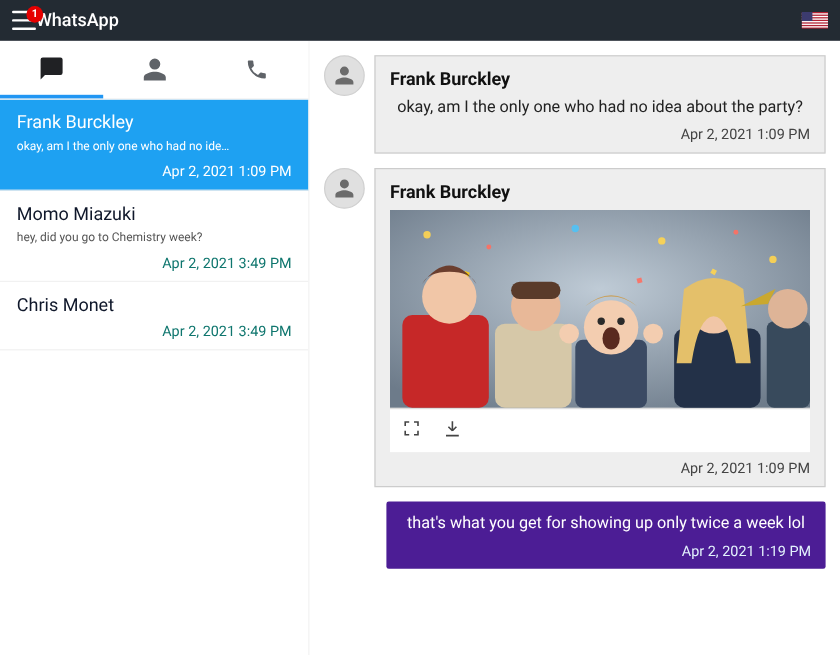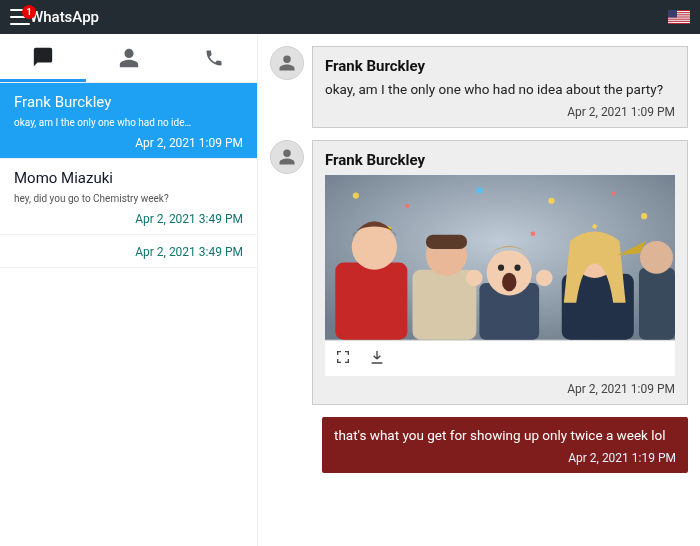--- a/index.html
+++ b/index.html
@@ -25,28 +25,28 @@
   .conv .time{ font-size:12px; color:#0f766e; text-align:right;}
   .conv.selected{ background:#1ea1f2; color:#fff;}
   .conv.selected .name, .conv.selected .snippet, .conv.selected .time{ color:#fff;}
   .chat { flex:1; background:#fff; overflow:hidden; padding:12px 4px 0 4px; }
   .row { display:flex; align-items:flex-start; margin-bottom:12px; gap:8px; padding:0 8px;}
   .avatar { width:34px; height:34px; border-radius:50%; background:#e0e0e0; display:flex; align-items:center; justify-content:center; flex-shrink:0; border:1px solid #d0d0d0;}
   .avatar svg{ fill:#6b6b6b;}
   .bubble { border:1px solid #ccc; background:#f1f1f1; padding:10px 12px 8px; font-size:14px; color:#222; flex:1; }
   .bubble.incoming { background:#eeeeee;}
   .bubble .sender { font-weight:bold; font-size:15px; margin-bottom:6px; color:#111;}
-  .bubble .msgtext{ font-size:13.5px; color:#222; margin-bottom:8px;}
+  .bubble .msgtext{ font-size:13.5px; color:#222; margin-bottom:8px;text-align:center;}
   .bubble .msgtime{ font-size:12px; color:#444; text-align:right;}
   .media { background:#ddd; margin:6px 0; position:relative; }
   .media-svg { display:block; width:100%;}
   .media-actions { background:#fff; border-top:1px solid #ddd; padding:8px 10px; display:flex; gap:18px;}
   .media-actions span{ cursor:pointer; color:#444;}
   .outgoing-row { display:flex; justify-content:flex-end; margin-bottom:12px; padding:0 8px 0 60px;}
-  .bubble.outgoing{ background:#7f1d1d; color:#fff; border:none; border-radius:2px; flex:1;}
+  .bubble.outgoing{ background:#4c1d95; color:#fff; border:none; border-radius:2px; flex:1;}
   .bubble.outgoing .msgtext{ color:#fff;}
   .bubble.outgoing .msgtime{ color:#e3f2fd;}
 </style>
 </head>
 <body>
 
 <div class="topbar">
   <div class="hamburger">
     <span></span>
       <span></span>
@@ -94,20 +94,21 @@
         <div class="name">Frank Burckley</div>
         <div class="snippet">okay, am I the only one who had no ide…</div>
         <div class="time">Apr 2, 2021 1:09 PM</div>
       </div>
       <div class="conv">
         <div class="name">Momo Miazuki</div>
         <div class="snippet">hey, did you go to Chemistry week?</div>
         <div class="time">Apr 2, 2021 3:49 PM</div>
       </div>
       <div class="conv">
+        <div class="name">Chris Monet</div>
         <div class="time">Apr 2, 2021 3:49 PM</div>
       </div>
     </div>
   </div>
 
   <div class="chat">
 
     <div class="row">
       <div class="avatar">
         <svg width="18" height="18" viewBox="0 0 24 24">

